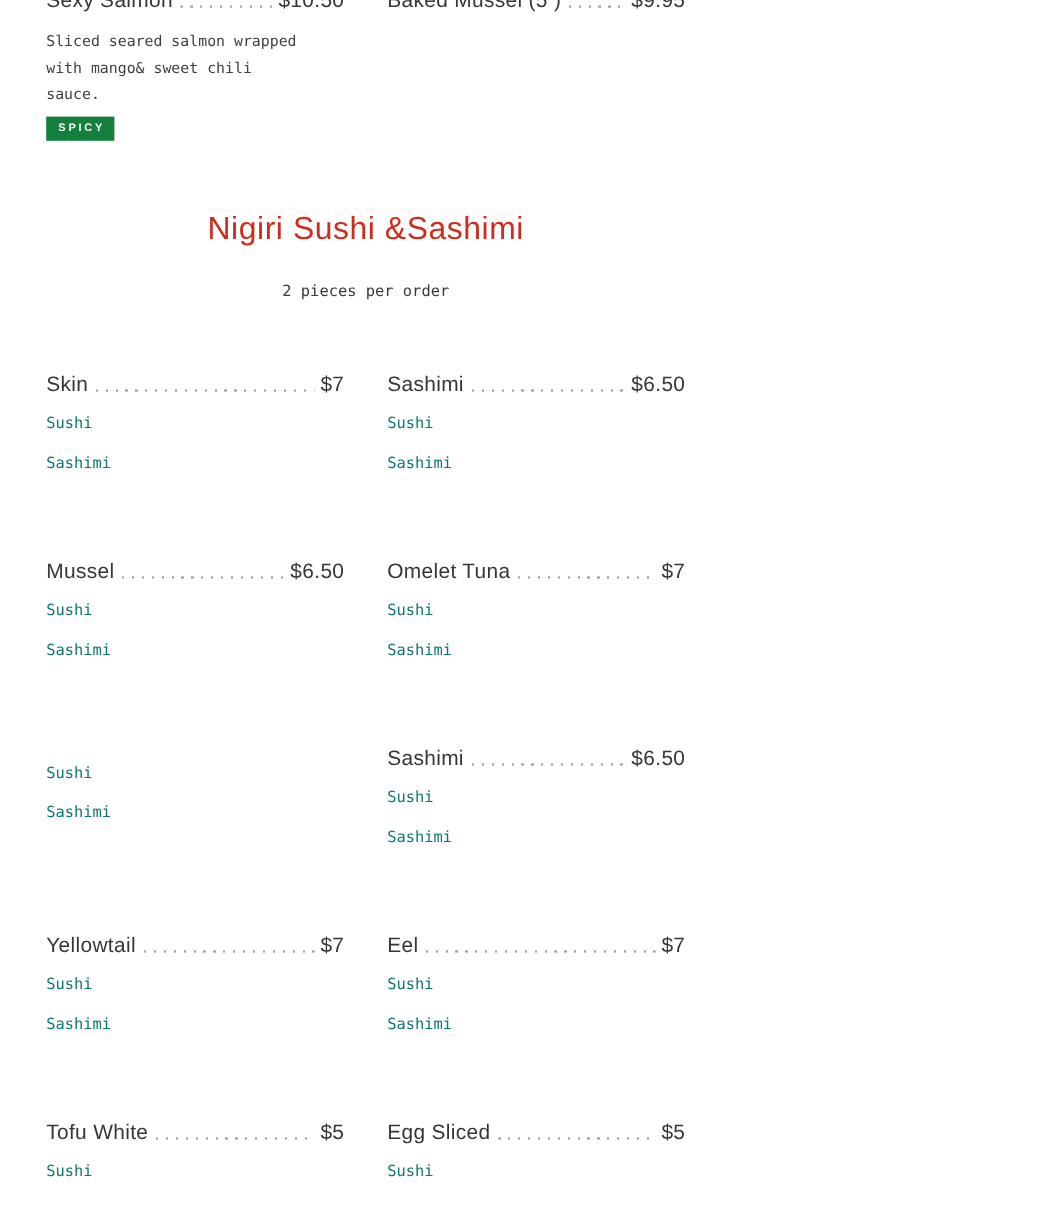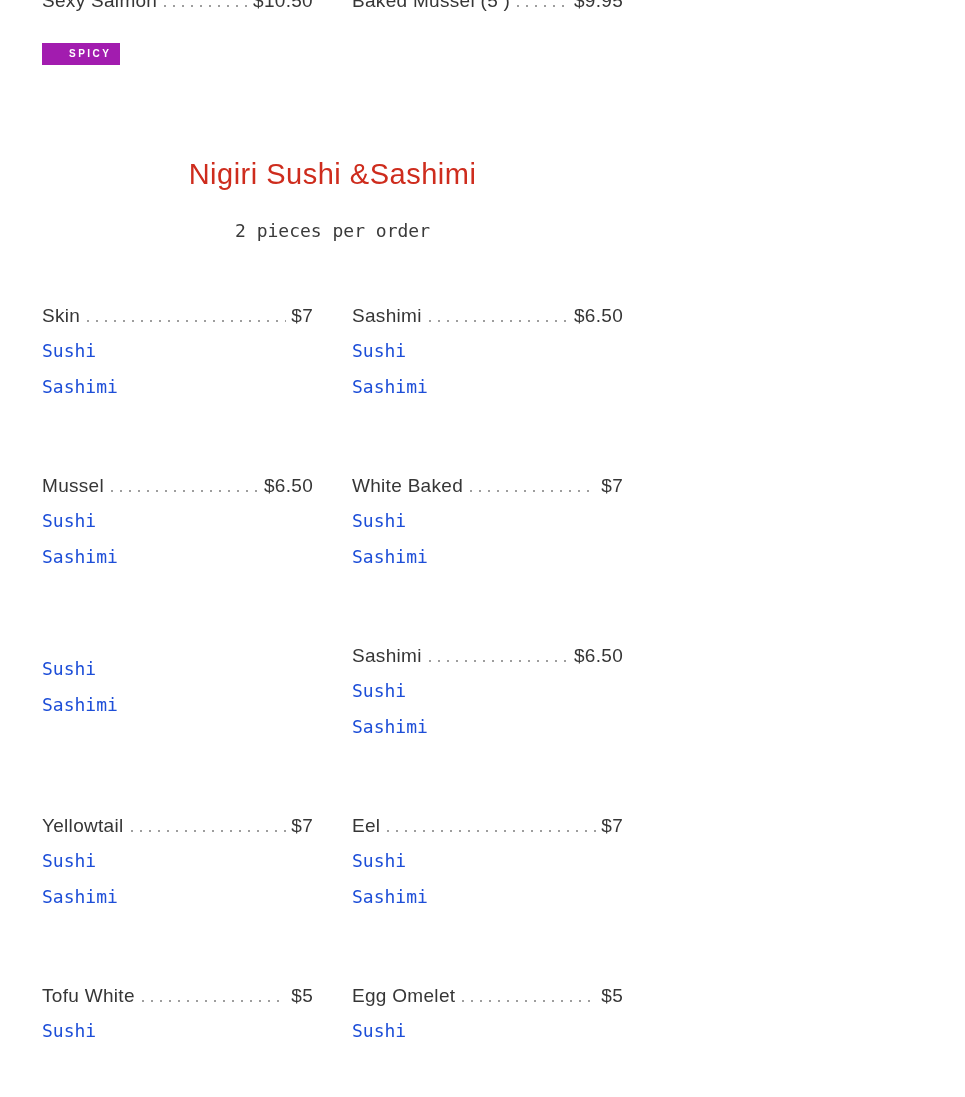--- a/index.html
+++ b/index.html
@@ -43,64 +43,64 @@
   .desc {
     width: 242px;
     margin-top: 14px;
     font-family: "DejaVu Sans Mono", monospace;
     font-size: 13.5px;
     line-height: 24px;
     color: #3f3f3f;
   }
   .badge {
     display: inline-block;
-    margin-top: 31px;
-    background: #a21caf;
+    margin-top: 8px;
+    background: #15803d;
     color: #ffffff;
     font-size: 10px;
     font-weight: bold;
     letter-spacing: 2.5px;
     line-height: 14px;
-    padding: 4px 8px 4px 27px;
+    padding: 4px 8px 4px 11px;
   }
   .section-title {
-    margin-top: 92px;
+    margin-top: 63px;
     text-align: center;
     color: #ce2c1d;
     font-size: 29px;
     line-height: 34px;
     font-weight: 500;
     letter-spacing: 0.5px;
   }
   .section-note {
     margin-top: 31px;
     text-align: center;
     font-family: "DejaVu Sans Mono", monospace;
-    font-size: 18px;
+    font-size: 14px;
     line-height: 18px;
     color: #3a3a3a;
   }
   .options { padding-top: 6px; }
   .item-option {
     font-family: "DejaVu Sans Mono", monospace;
-    font-size: 18px;
+    font-size: 14px;
     line-height: 36px;
-    color: #1d4ed8;
+    color: #0f766e;
   }
 </style>
 </head>
 <body>
 
 <div class="content">
   <div class="grid top-grid" id="top-grid">
       <div class="menu-item"><div class="item-line">
           <span class="item-name">Sexy Salmon</span>
           <div class="leader"></div>
           <span class="item-price">$10.50</span>
-        </div><span class="badge">SPICY</span></div>
+        </div><p class="desc">Sliced seared salmon wrapped with mango&amp; sweet chili sauce.</p><span class="badge">SPICY</span></div>
       <div class="menu-item">
         <div class="item-line">
           <span class="item-name">Baked Mussel (5 )</span>
           <div class="leader"></div>
           <span class="item-price">$9.95</span>
         </div>
       </div>
     </div>
   <h2 class="section-title">Nigiri Sushi &amp;Sashimi</h2>
   <p class="section-note">2 pieces per order</p>
@@ -133,21 +133,21 @@
           <div class="leader"></div>
           <span class="item-price">$6.50</span>
         </div>
         <div class="options">
           <div class="item-option">Sushi</div>
           <div class="item-option">Sashimi</div>
         </div>
       </div>
       <div class="menu-item">
         <div class="item-line">
-          <span class="item-name">White Baked</span>
+          <span class="item-name">Omelet Tuna</span>
           <div class="leader"></div>
           <span class="item-price">$7</span>
         </div>
         <div class="options">
           <div class="item-option">Sushi</div>
           <div class="item-option">Sashimi</div>
         </div>
       </div>
       <div class="menu-item">
         <div class="options">
@@ -193,21 +193,21 @@
           <span class="item-name">Tofu White</span>
           <div class="leader"></div>
           <span class="item-price">$5</span>
         </div>
         <div class="options">
           <div class="item-option">Sushi</div>
         </div>
       </div>
       <div class="menu-item">
         <div class="item-line">
-          <span class="item-name">Egg Omelet</span>
+          <span class="item-name">Egg Sliced</span>
           <div class="leader"></div>
           <span class="item-price">$5</span>
         </div>
         <div class="options">
           <div class="item-option">Sushi</div>
         </div>
       </div>
     </div>
 </div>
 

